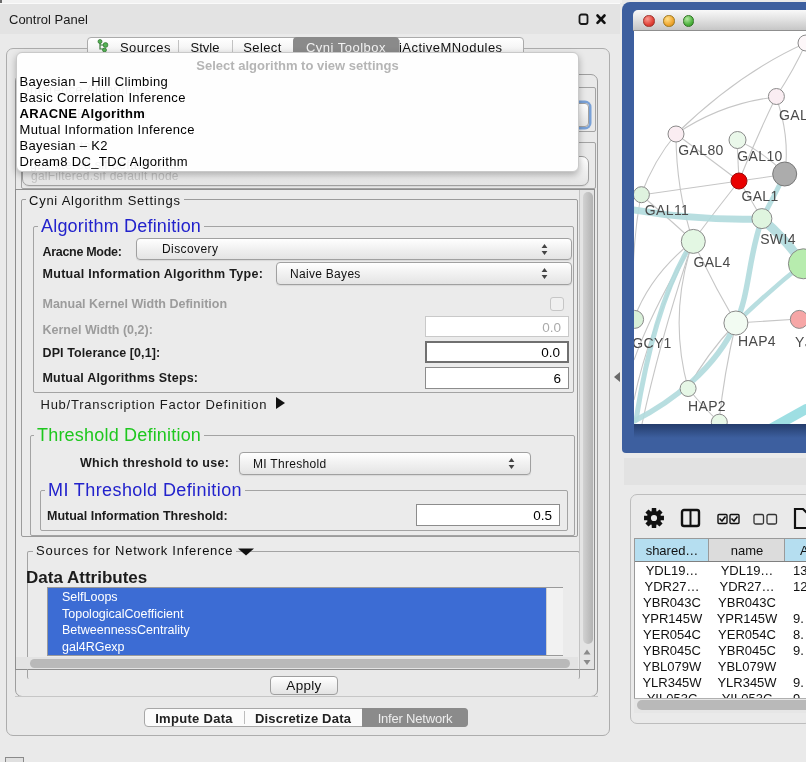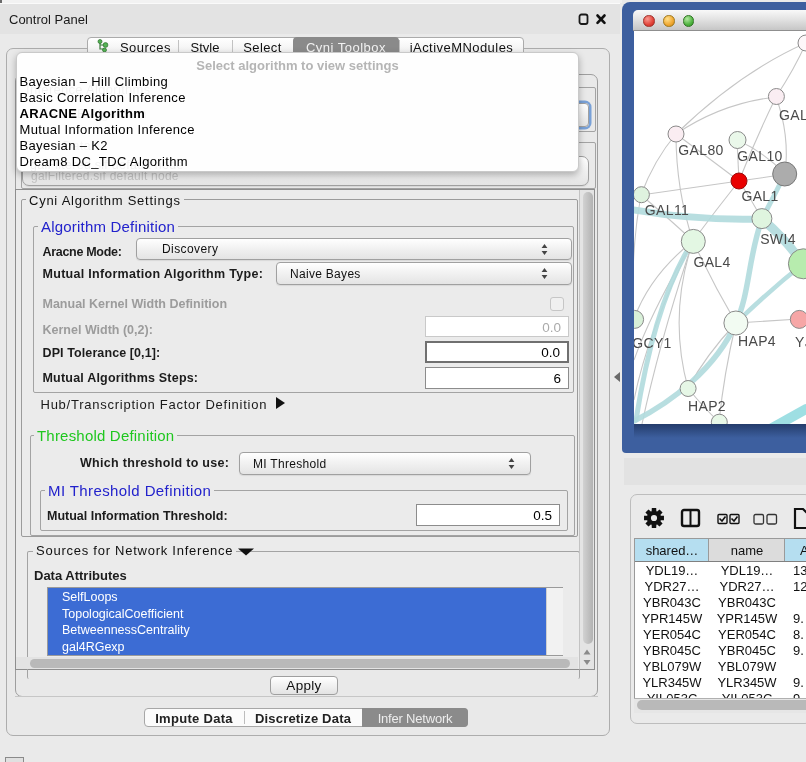--- a/index.html
+++ b/index.html
@@ -1,21 +1,21 @@
 <!DOCTYPE html>
 <html><head>
 <meta charset="utf-8">
 <style>
 html,body{margin:0;padding:0;}
 body{width:806px;height:762px;overflow:hidden;background:#EAEAEA;font-family:"Liberation Sans",sans-serif;position:relative;}
 .abs{position:absolute;}
 .lbl{font-size:12.5px;font-weight:bold;color:#1c1c1c;white-space:nowrap;}
 .dis{color:#9c9c9c;}
 .grp{position:absolute;border:1px solid #a3a3a3;border-radius:2px;}
-.gt{position:absolute;background:#EBEBEB;padding:0 3px;font-size:15px;white-space:nowrap;line-height:13px;}
+.gt{position:absolute;background:#EBEBEB;padding:0 3px;font-size:18px;white-space:nowrap;line-height:13px;}
 .combo{position:absolute;border:1px solid #a0a0a0;border-radius:4px;background:linear-gradient(#ffffff,#f2f2f2 45%,#e4e4e4);box-shadow:0 1px 1px rgba(0,0,0,0.08);}
 .combo .ct{position:absolute;left:10px;top:50%;transform:translateY(-50%);font-size:12px;color:#111;white-space:nowrap;}
 .fld{position:absolute;background:#fff;font-size:13.5px;text-align:right;}
 .fld span{position:absolute;right:7px;top:50%;transform:translateY(-50%);}
 </style>
 </head>
 <body>
 
 <div class="abs" style="left:0;top:0;width:622px;height:3px;background:#F2F2F2;"></div>
 <div class="abs" style="left:0;top:0;width:2px;height:5px;background:#6a6a6a;"></div>
@@ -39,21 +39,21 @@
 <svg class="abs" style="left:97px;top:39px;" width="13" height="14" viewBox="0 0 13 14">
  <path d="M3 3 L3 10 L7 10 M3 6 L8 6" stroke="#3a7a3a" stroke-width="1.2" fill="none"></path>
  <circle cx="3" cy="2.5" r="2" fill="#53b353" stroke="#2c6e2c" stroke-width="0.7"></circle>
  <circle cx="8.5" cy="6" r="2.4" fill="#53b353" stroke="#2c6e2c" stroke-width="0.7"></circle>
  <circle cx="7.5" cy="11" r="2" fill="#53b353" stroke="#2c6e2c" stroke-width="0.7"></circle>
 </svg>
 <div class="abs" style="left:113px;top:40px;width:65px;text-align:center;font-size:13px;letter-spacing:0.5px;color:#111;">Sources</div>
 <div class="abs" style="left:178px;top:40px;width:54px;text-align:center;font-size:13px;color:#111;">Style</div>
 <div class="abs" style="left:232px;top:40px;width:61px;text-align:center;font-size:13px;letter-spacing:0.4px;color:#111;">Select</div>
 <div class="abs" style="left:293px;top:40px;width:106px;text-align:center;font-size:13px;letter-spacing:0.5px;color:#f2f2f2;">Cyni Toolbox</div>
-<div class="abs" style="left:399px;top:40px;width:125px;text-align:center;font-size:13px;letter-spacing:0.45px;color:#111;">jActiveMNodules</div>
+<div class="abs" style="left:399px;top:40px;width:125px;font-size:13px;letter-spacing:0.45px;color:#111;">jActiveMNodules</div>
 
 <div class="grp" style="left:21px;top:87px;width:573px;height:43px;"></div>
 <div class="grp" style="left:21px;top:142px;width:573px;height:45px;"></div>
 
 <div class="combo" style="left:26px;top:103px;width:561px;height:22px;box-shadow:0 0 0 2.5px rgba(92,143,210,0.8);"></div>
 
 <div class="combo" style="left:22px;top:156px;width:565px;height:28px;border-radius:7px;">
  <span class="ct" style="left:8px;top:68%;color:#c3c3c3;letter-spacing:0.25px;">galFiltered.sif default node</span>
 </div>
 
@@ -122,21 +122,21 @@
 <div class="fld" style="left:416px;top:504px;width:144px;height:22px;border:1px solid #8c8c8c;box-sizing:border-box;color:#000;">
     <span>0.5</span>
   </div>
 
 <div class="grp" style="left:27px;top:551px;width:551px;height:127px;border-bottom:none;"></div>
 <div class="gt" style="left:33px;top:544px;color:#111;font-size:13px;letter-spacing:0.75px;">Sources for Network Inference</div>
 <svg class="abs" style="left:238px;top:548px;" width="16" height="8" viewBox="0 0 16 8">
     <path d="M0 0.5 L16 0.5 L8 7.5 Z" fill="#111"></path>
   </svg>
 
-<div class="lbl" style="position:absolute;left:34px;top:567.5px;font-size:13px;">Data Attributes</div>
+<div class="lbl" style="position:absolute;left:26px;top:567.5px;font-size:17px;">Data Attributes</div>
 
 <div class="abs" style="left:47px;top:587px;width:516px;height:69px;background:#fff;border:1px solid #9a9a9a;box-sizing:border-box;"></div>
 <div class="abs" style="left:48px;top:588px;width:498px;height:67px;background:#3C6CD4;"></div>
 <div class="abs" style="left:546px;top:588px;width:16px;height:67px;background:#F2F2F2;border-left:1px solid #cfcfcf;"></div>
 <div class="abs" style="left:62px;top:590px;font-size:12.5px;color:#fff;">SelfLoops</div>
 <div class="abs" style="left:62px;top:607px;font-size:12.5px;color:#fff;">TopologicalCoefficient</div>
 <div class="abs" style="left:62px;top:623px;font-size:12.5px;color:#fff;">BetweennessCentrality</div>
 <div class="abs" style="left:62px;top:640px;font-size:12.5px;color:#fff;">gal4RGexp</div>
 
 <div class="abs" style="left:16px;top:657px;width:562px;height:12px;background:#E3E3E3;"></div>

